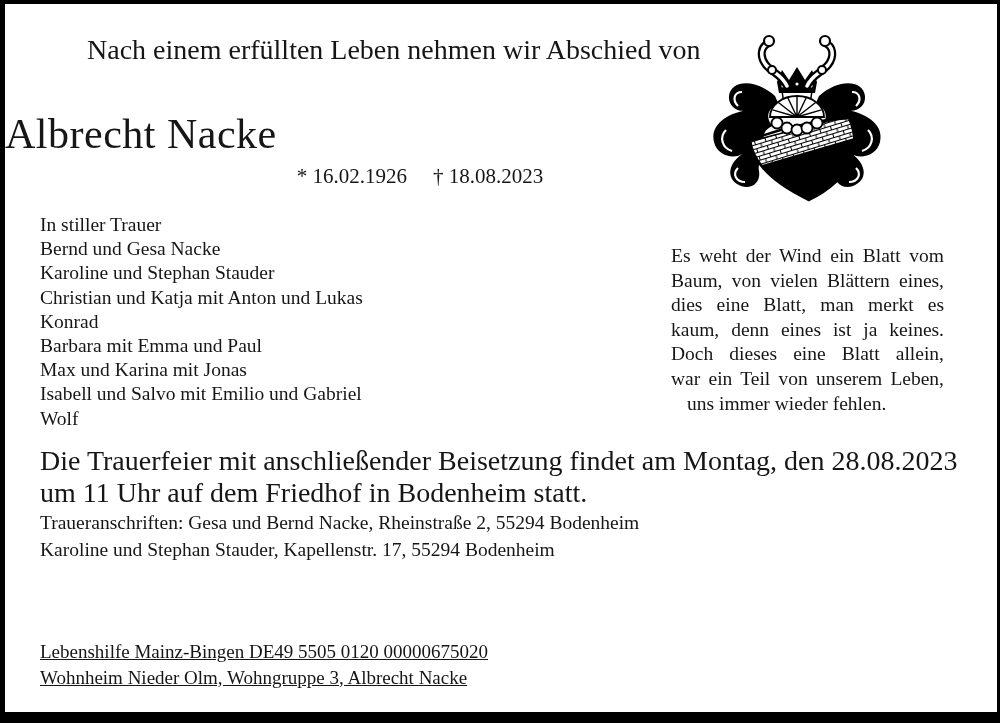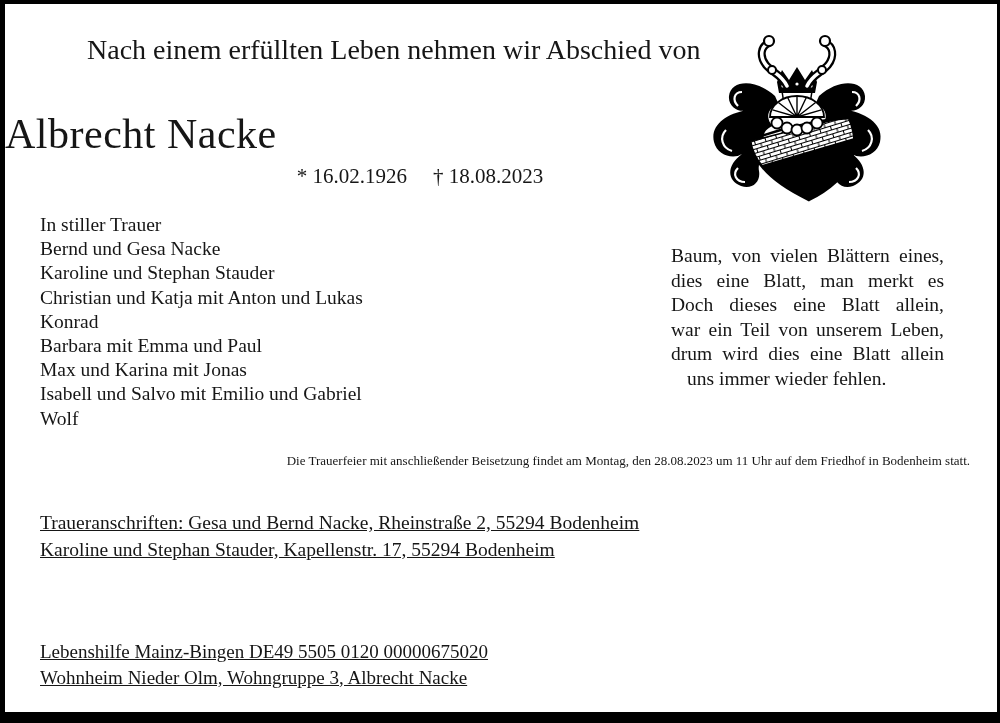--- a/index.html
+++ b/index.html
@@ -60,27 +60,27 @@
     font-size: 19.5px; line-height: 24.6px;
   }
   .poem-line {
     text-align: justify;
     text-align-last: justify;
   }
   .poem-line.last { text-align: left; text-align-last: left; margin-left: 16px; }
 
   .funeral {
     left: 40px; top: 445px; width: 930px;
-    font-size: 13px; line-height: 32px;
-    text-align: right;
+    font-size: 28px; line-height: 32px;
+    text-align: left;
   }
 
   .addresses {
     left: 40px; top: 510px;
-    font-size: 19.5px; line-height: 26.5px; text-decoration: underline;
+    font-size: 19.5px; line-height: 26.5px;
   }
 
   .donation-request {
     left: 40px; top: 595px;
     font-size: 19.5px; line-height: 24px;
     white-space: nowrap;
   }
 
   .donation-lines {
     left: 40px; top: 639px;
@@ -178,25 +178,26 @@
     <div>Karoline und Stephan Stauder</div>
     <div>Christian und Katja mit Anton und Lukas</div>
     <div>Konrad</div>
     <div>Barbara mit Emma und Paul</div>
     <div>Max und Karina mit Jonas</div>
     <div>Isabell und Salvo mit Emilio und Gabriel</div>
     <div>Wolf</div>
   </div>
 
   <div class="abs poem">
+    <div class="poem-line">Es weht der Wind ein Blatt vom</div>
     <div class="poem-line">Baum, von vielen Blättern eines,</div>
     <div class="poem-line">dies eine Blatt, man merkt es</div>
+    <div class="poem-line">kaum, denn eines ist ja keines.</div>
     <div class="poem-line">Doch dieses eine Blatt allein,</div>
     <div class="poem-line">war ein Teil von unserem Leben,</div>
-    <div class="poem-line">drum wird dies eine Blatt allein</div>
     <div class="poem-line last">uns immer wieder fehlen.</div>
   </div>
 
   <div class="abs funeral">Die Trauerfeier mit anschließender Beisetzung findet am Montag, den 28.08.2023 um 11 Uhr auf dem Friedhof in Bodenheim statt.</div>
 
   <div class="abs addresses">
     <div>Traueranschriften: Gesa und Bernd Nacke, Rheinstraße 2, 55294 Bodenheim</div>
     <div>Karoline und Stephan Stauder, Kapellenstr. 17, 55294 Bodenheim</div>
   </div>
 

